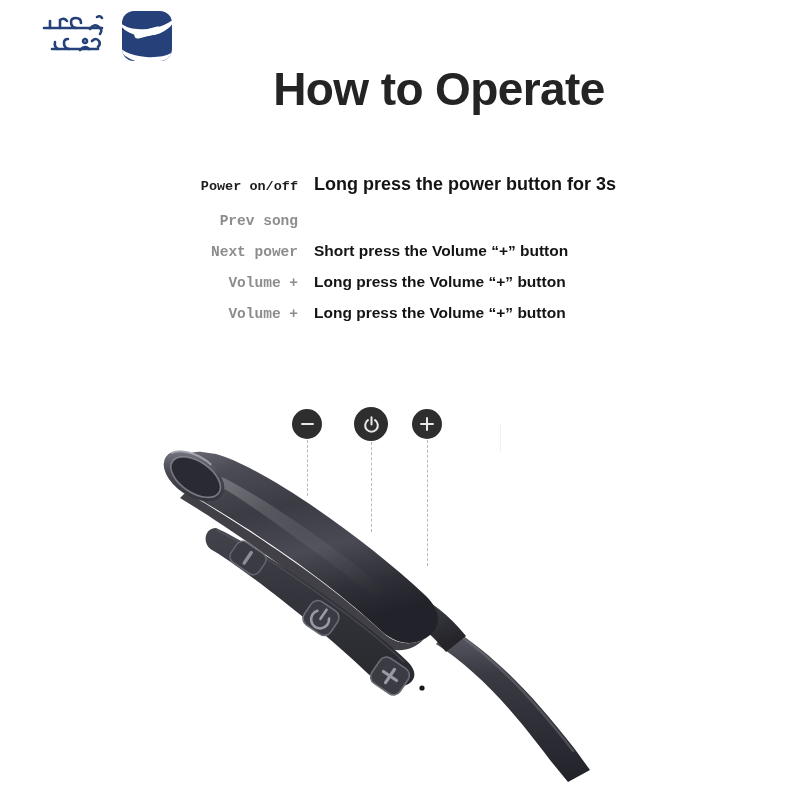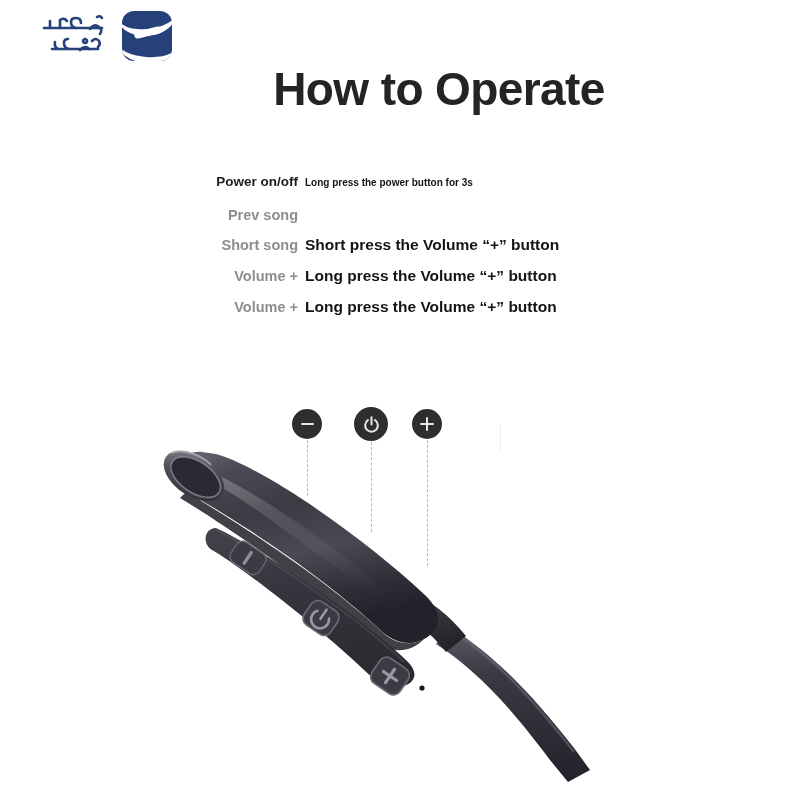--- a/index.html
+++ b/index.html
@@ -98,38 +98,39 @@
     display: flex;
     align-items: baseline;
     margin-bottom: 13px;
   }
   .instr-row.first {
     margin-bottom: 18px;
   }
   .instr-label {
     width: 118px;
     text-align: right;
-    padding-right: 7px;
+    padding-right: 16px;
     font-size: 14.5px;
     font-weight: 700;
     color: #8d8d8d;
     white-space: nowrap;
+    font-family: Liberation Mono, monospace;
   }
   .instr-row.first .instr-label {
     color: #1c1c1c;
     font-size: 13.5px;
   }
   .instr-desc {
     font-size: 15.5px;
     font-weight: 700;
     color: #141414;
     white-space: nowrap;
   }
   .instr-row.first .instr-desc {
-    font-size: 10px;
+    font-size: 18px;
   }
 
   
   .callouts {
     position: absolute;
     left: 0;
     top: 0;
     width: 800px;
     height: 800px;
     pointer-events: none;
@@ -231,21 +232,21 @@
   <div class="instr-row first">
     <div class="instr-label">Power on/off</div>
     <div class="instr-desc">Long press the power button for 3s</div>
   </div>
 
   <div class="instr-row">
     <div class="instr-label">Prev song</div>
   </div>
 
   <div class="instr-row">
-    <div class="instr-label">Short song</div>
+    <div class="instr-label">Next power</div>
     <div class="instr-desc">Short press the Volume “+” button</div>
   </div>
 
   <div class="instr-row">
     <div class="instr-label">Volume +</div>
     <div class="instr-desc">Long press the Volume “+” button</div>
   </div>
 
   <div class="instr-row">
     <div class="instr-label">Volume +</div>

